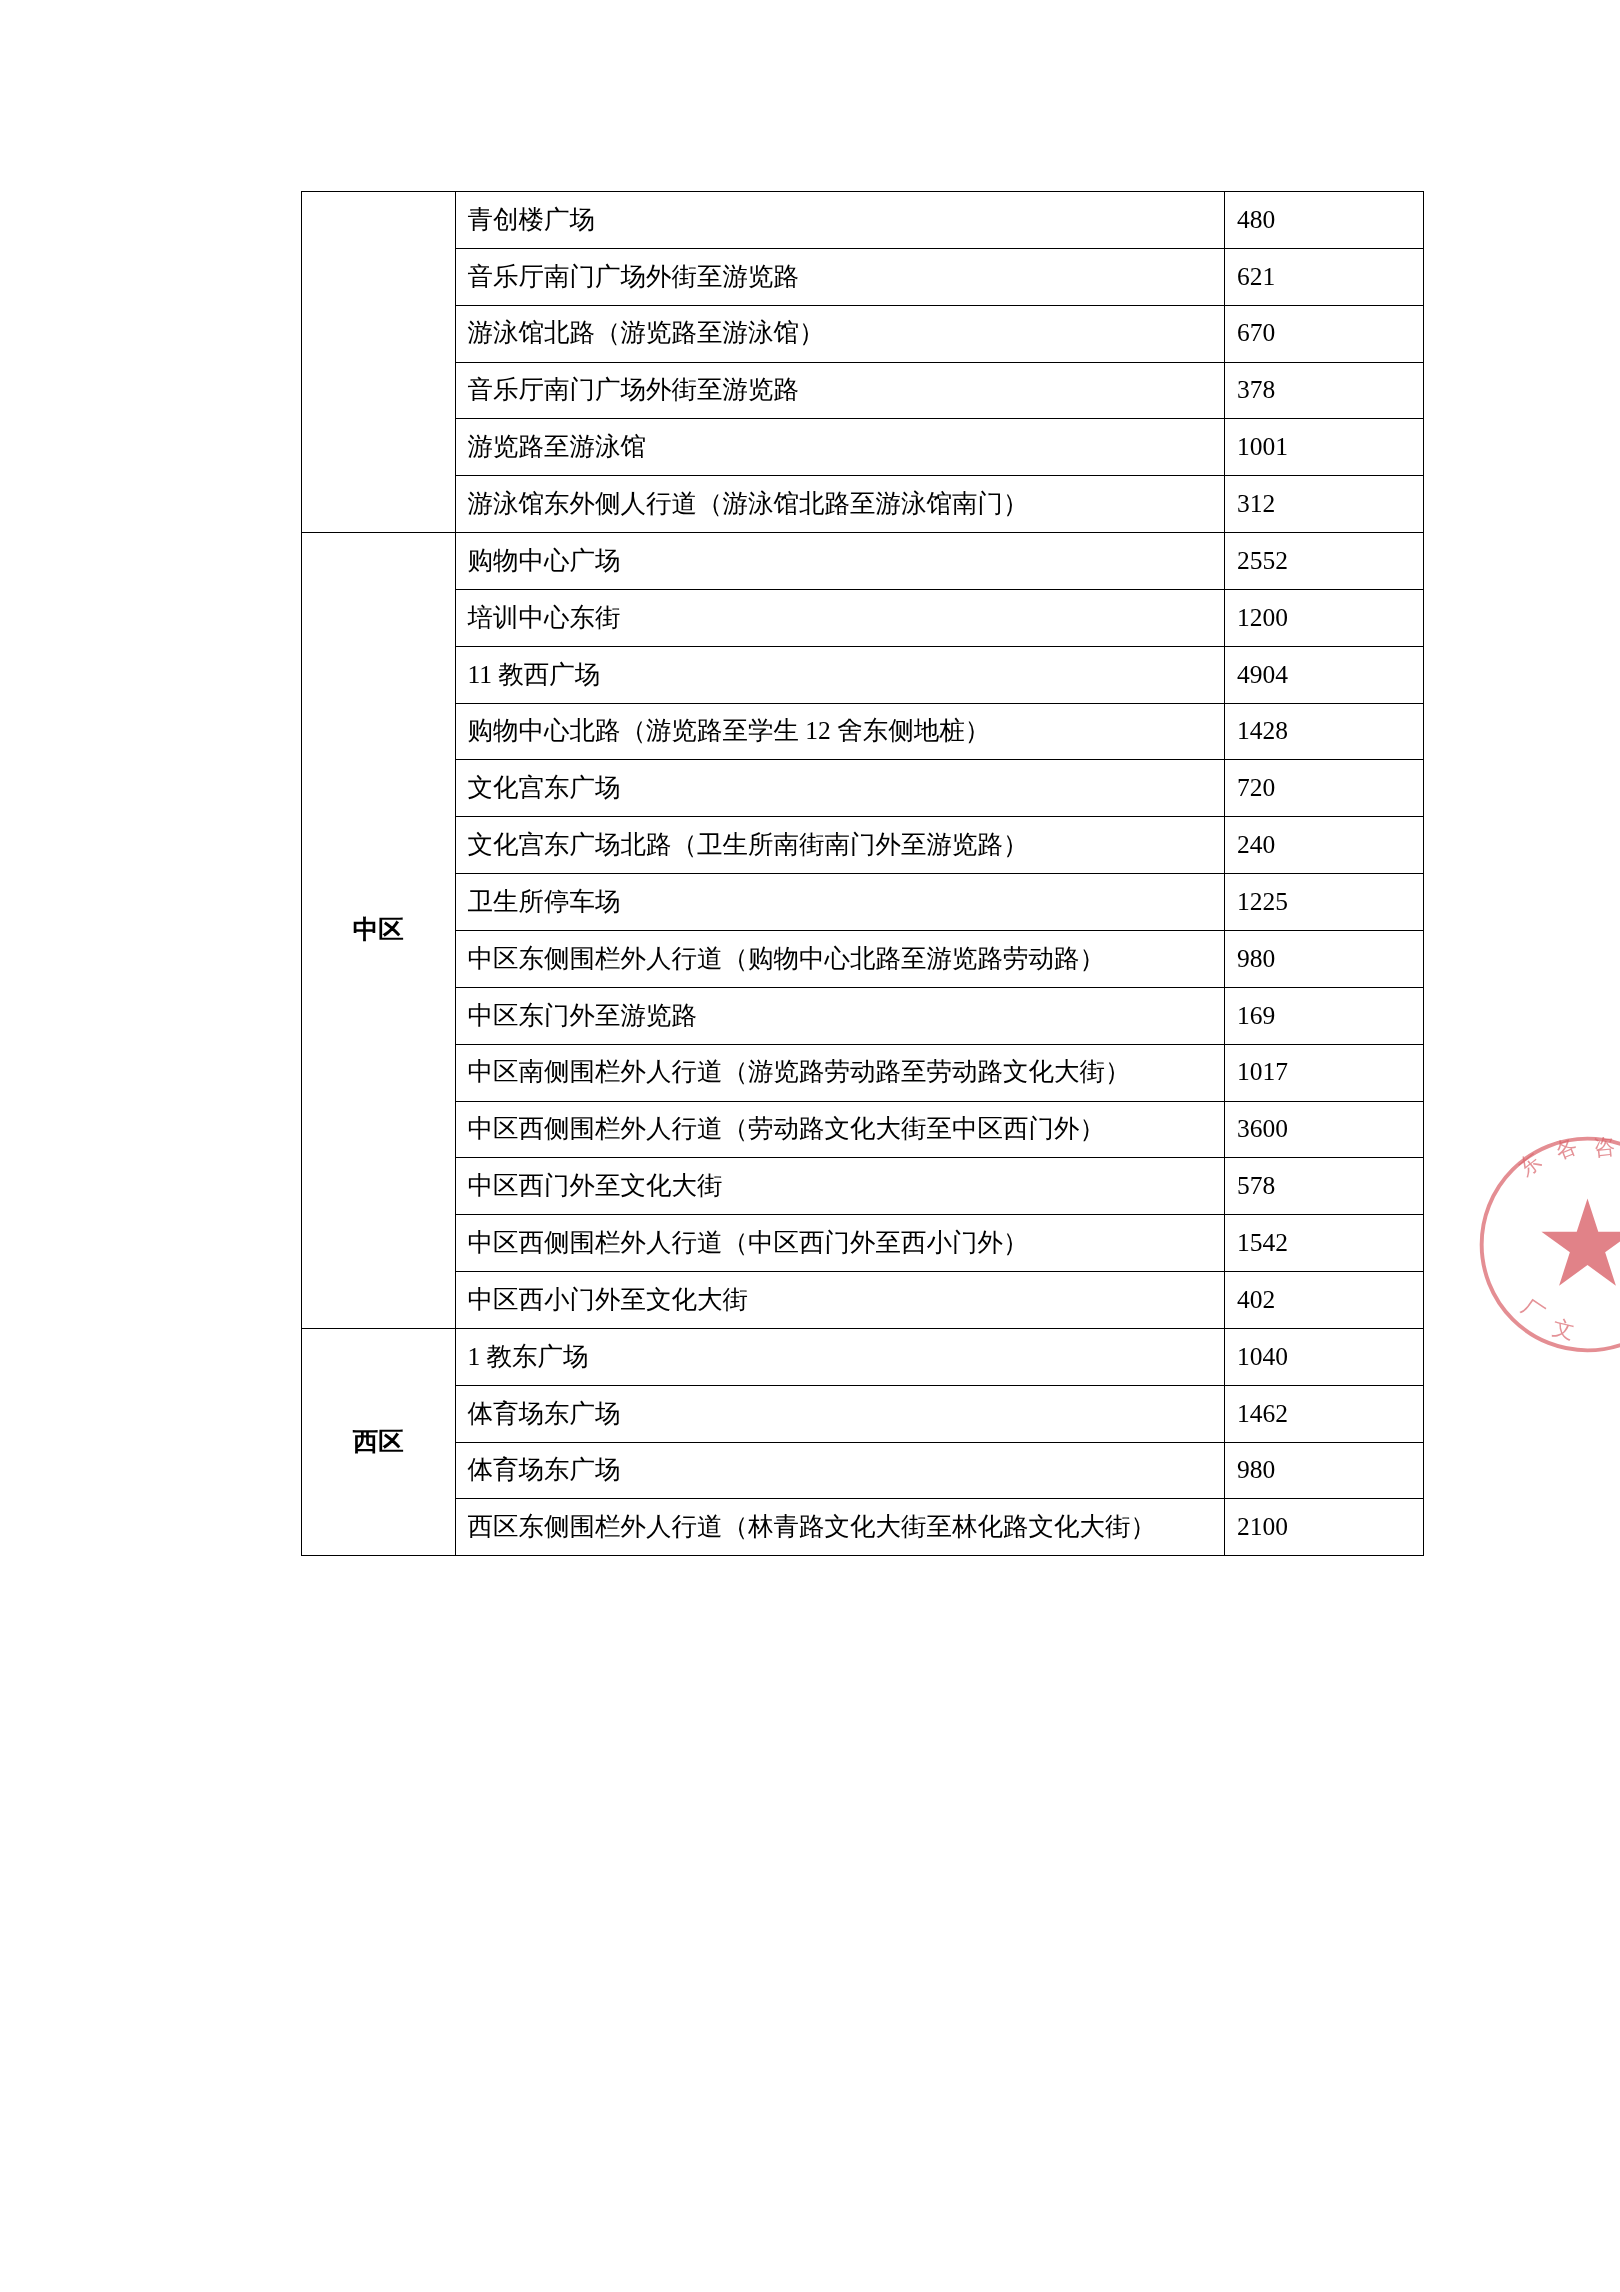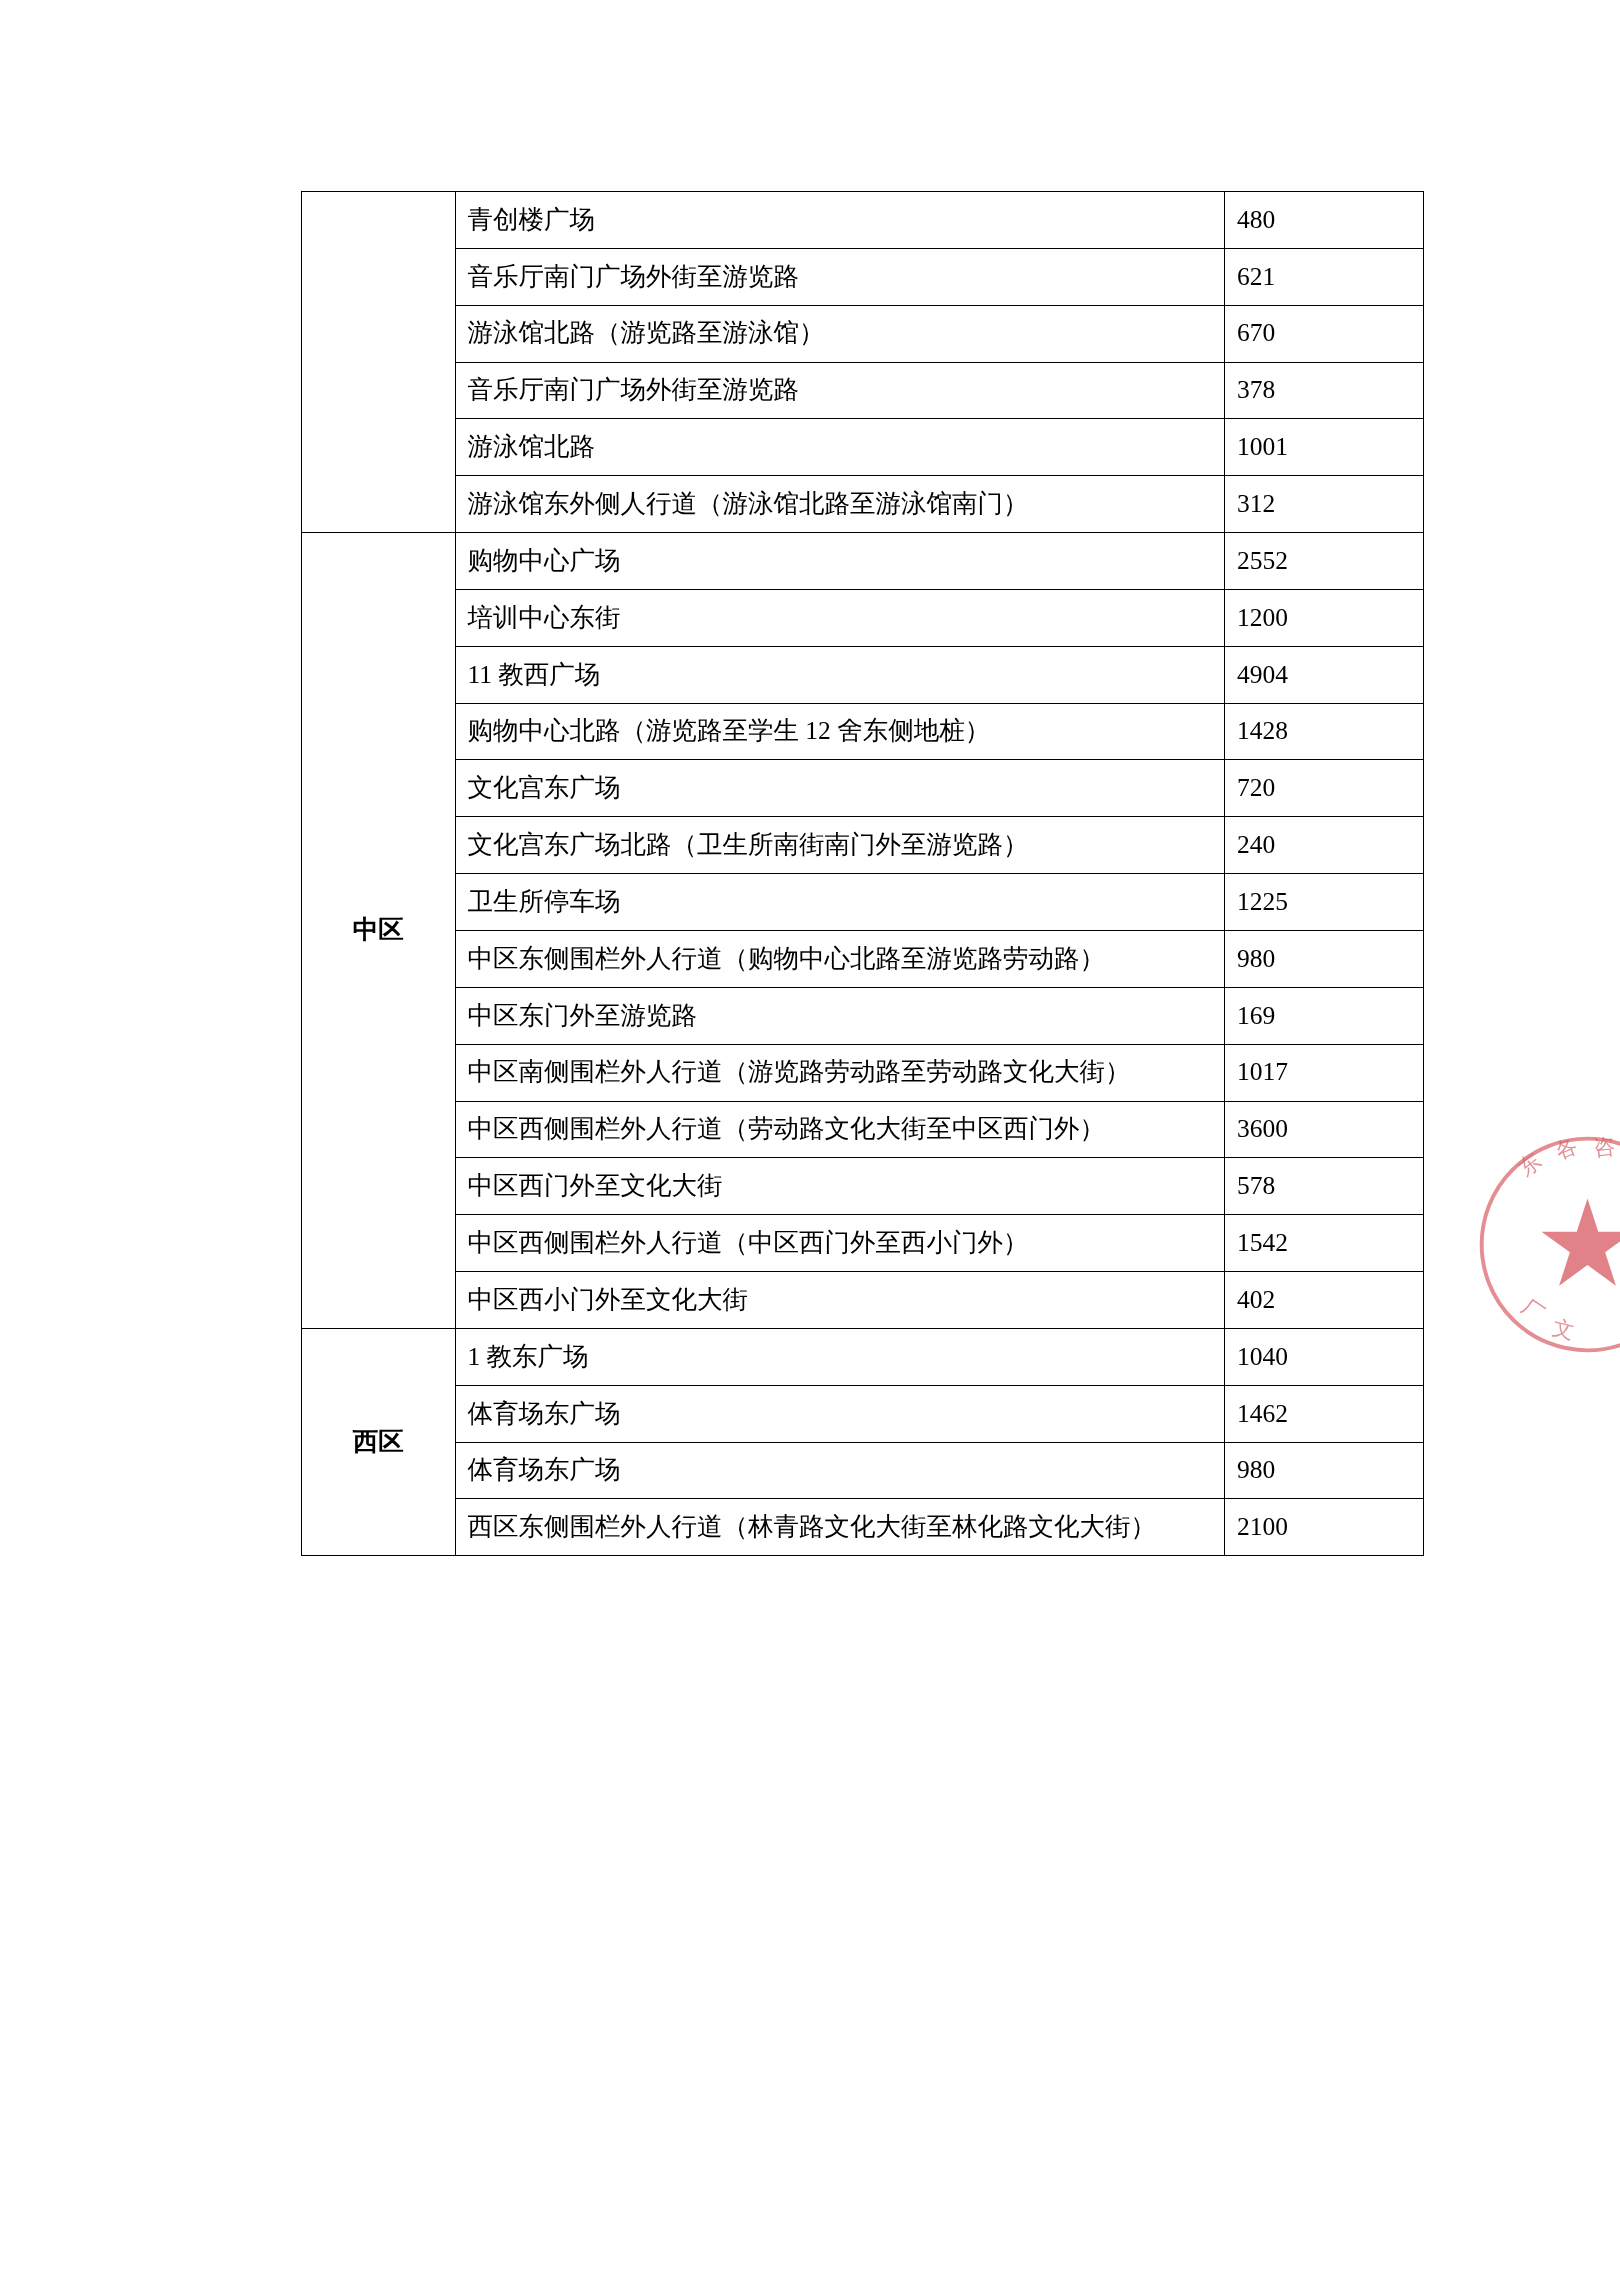--- a/index.html
+++ b/index.html
@@ -98,21 +98,21 @@
         </tr>
         <tr>
           <td class="col-name">游泳馆北路（游览路至游泳馆）</td>
           <td class="col-value">670</td>
         </tr>
         <tr>
           <td class="col-name">音乐厅南门广场外街至游览路</td>
           <td class="col-value">378</td>
         </tr>
         <tr>
-          <td class="col-name">游泳馆北路</td>
+          <td class="col-name">游览路至游泳馆</td>
           <td class="col-value">1001</td>
         </tr>
         <tr>
           <td class="col-name">游泳馆东外侧人行道（游泳馆北路至游泳馆南门）</td>
           <td class="col-value">312</td>
         </tr>
 
         <tr>
           <td class="col-zone" rowspan="14">中区</td>
           <td class="col-name">购物中心广场</td>

